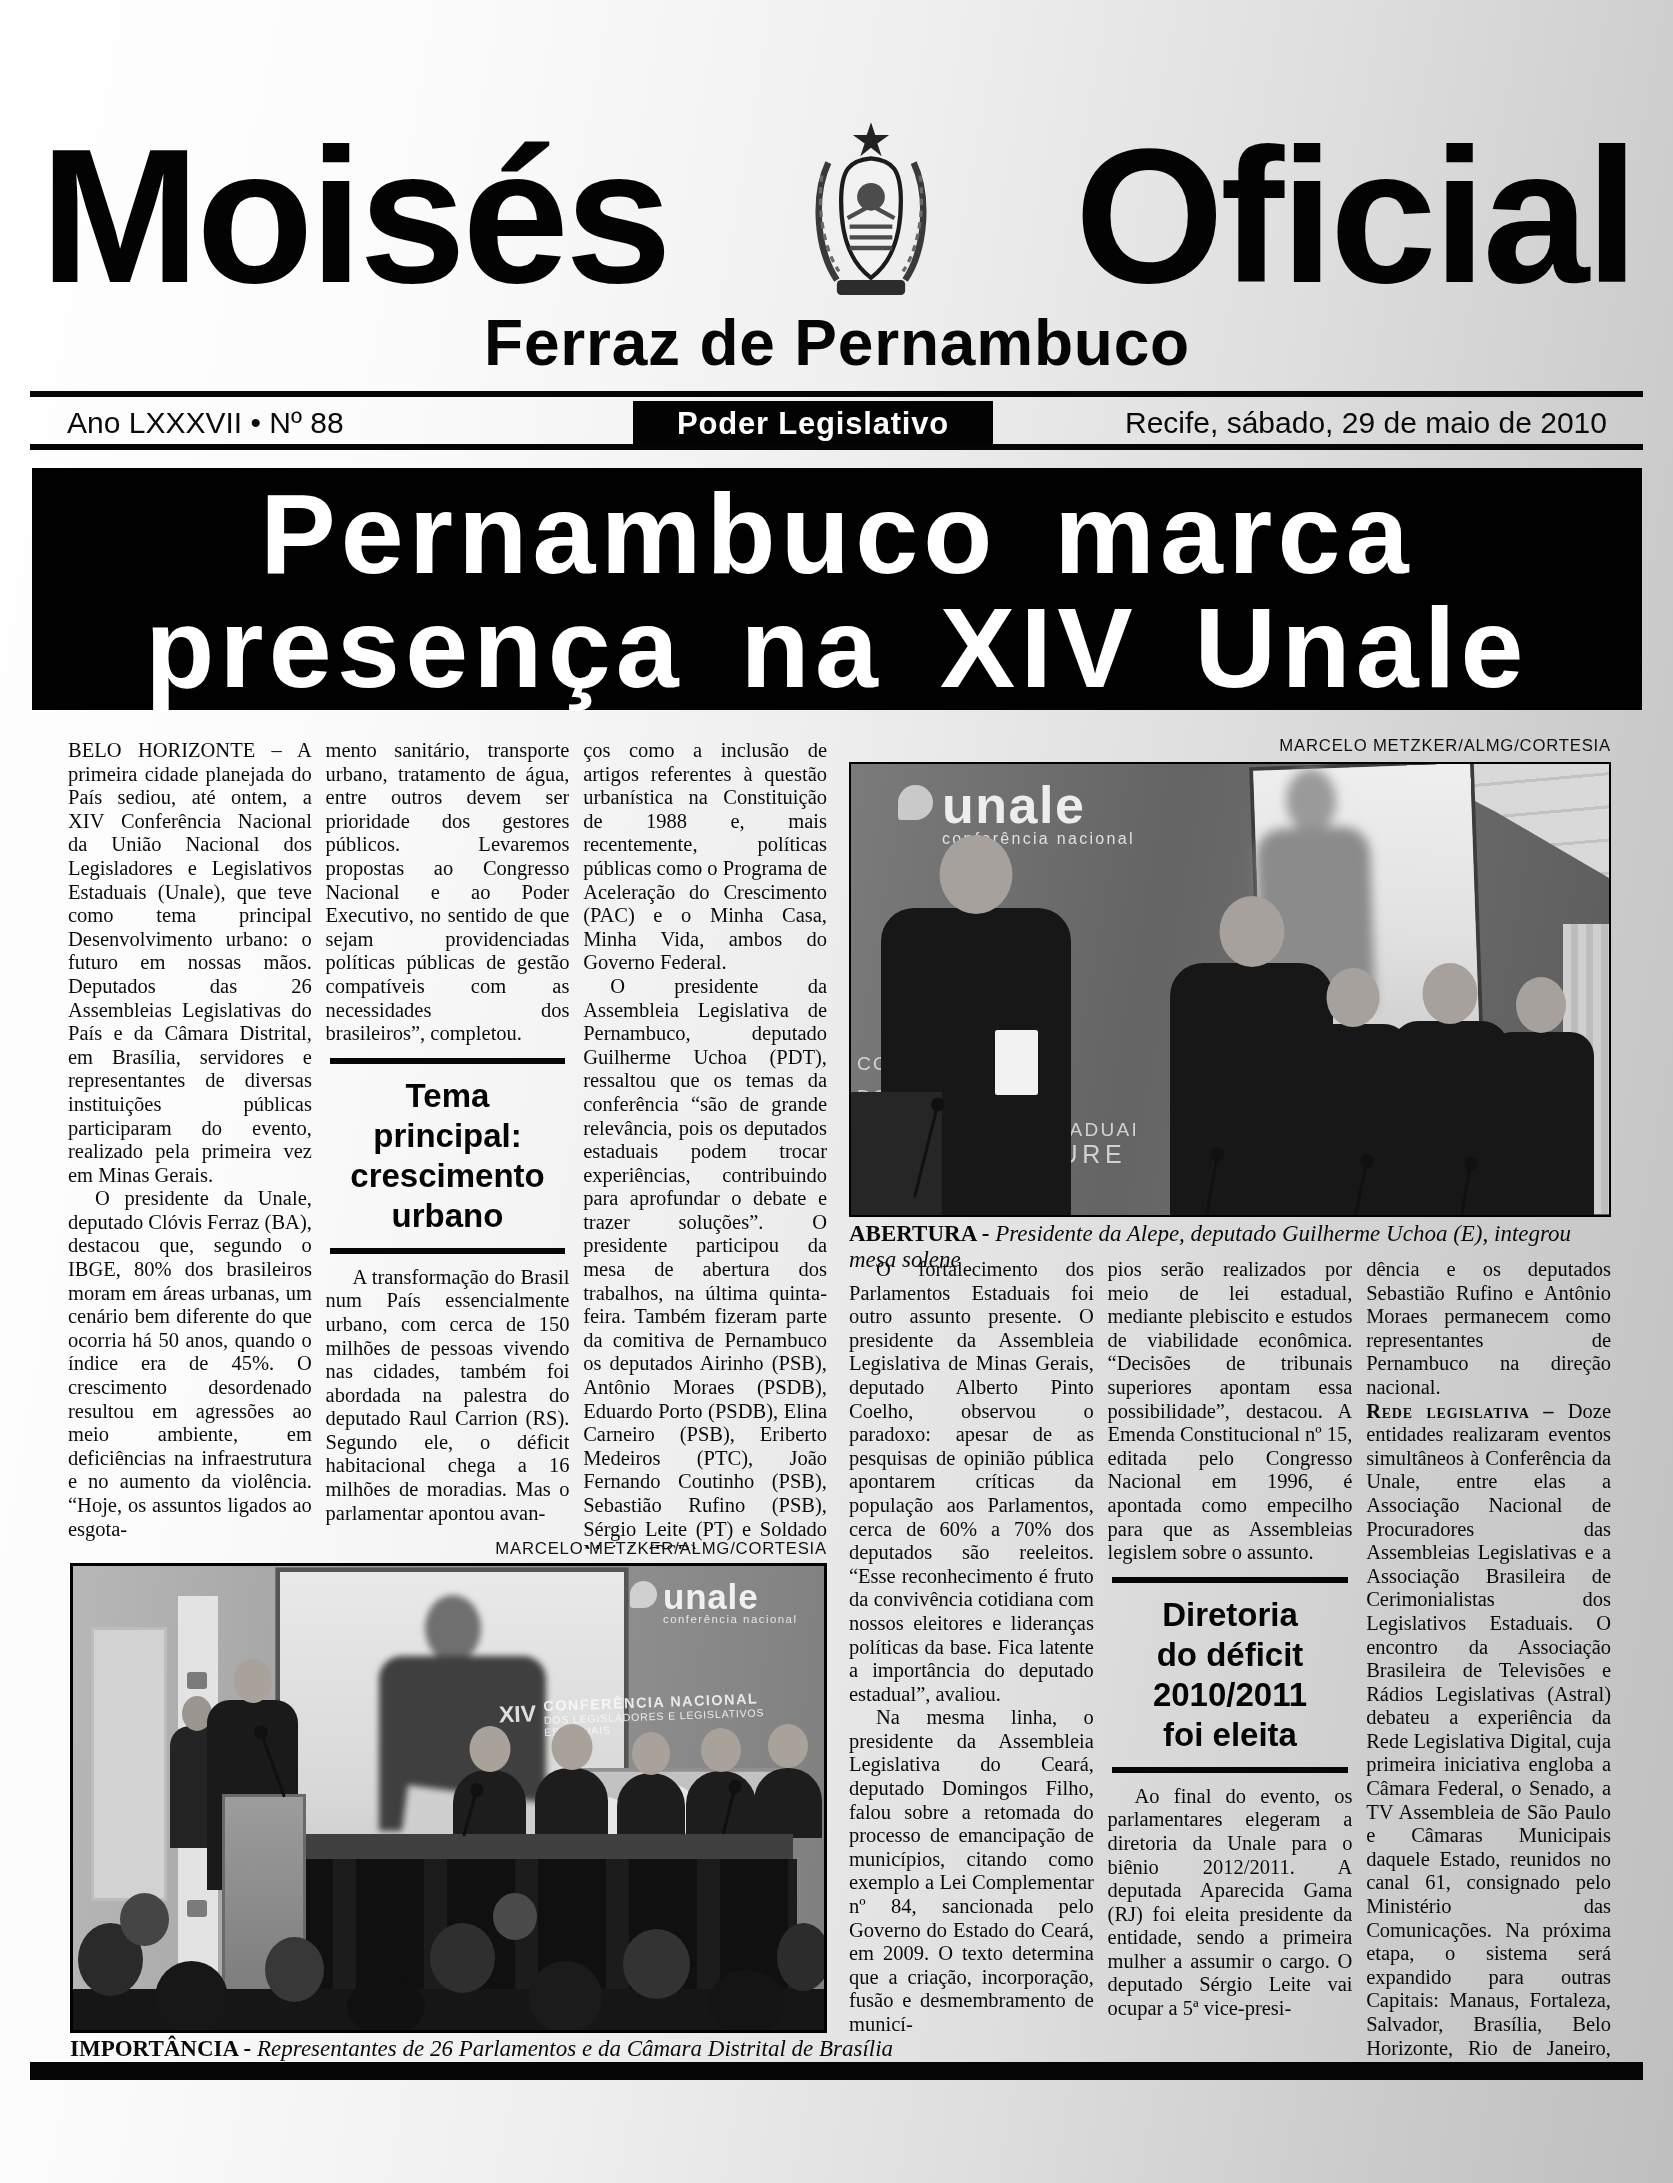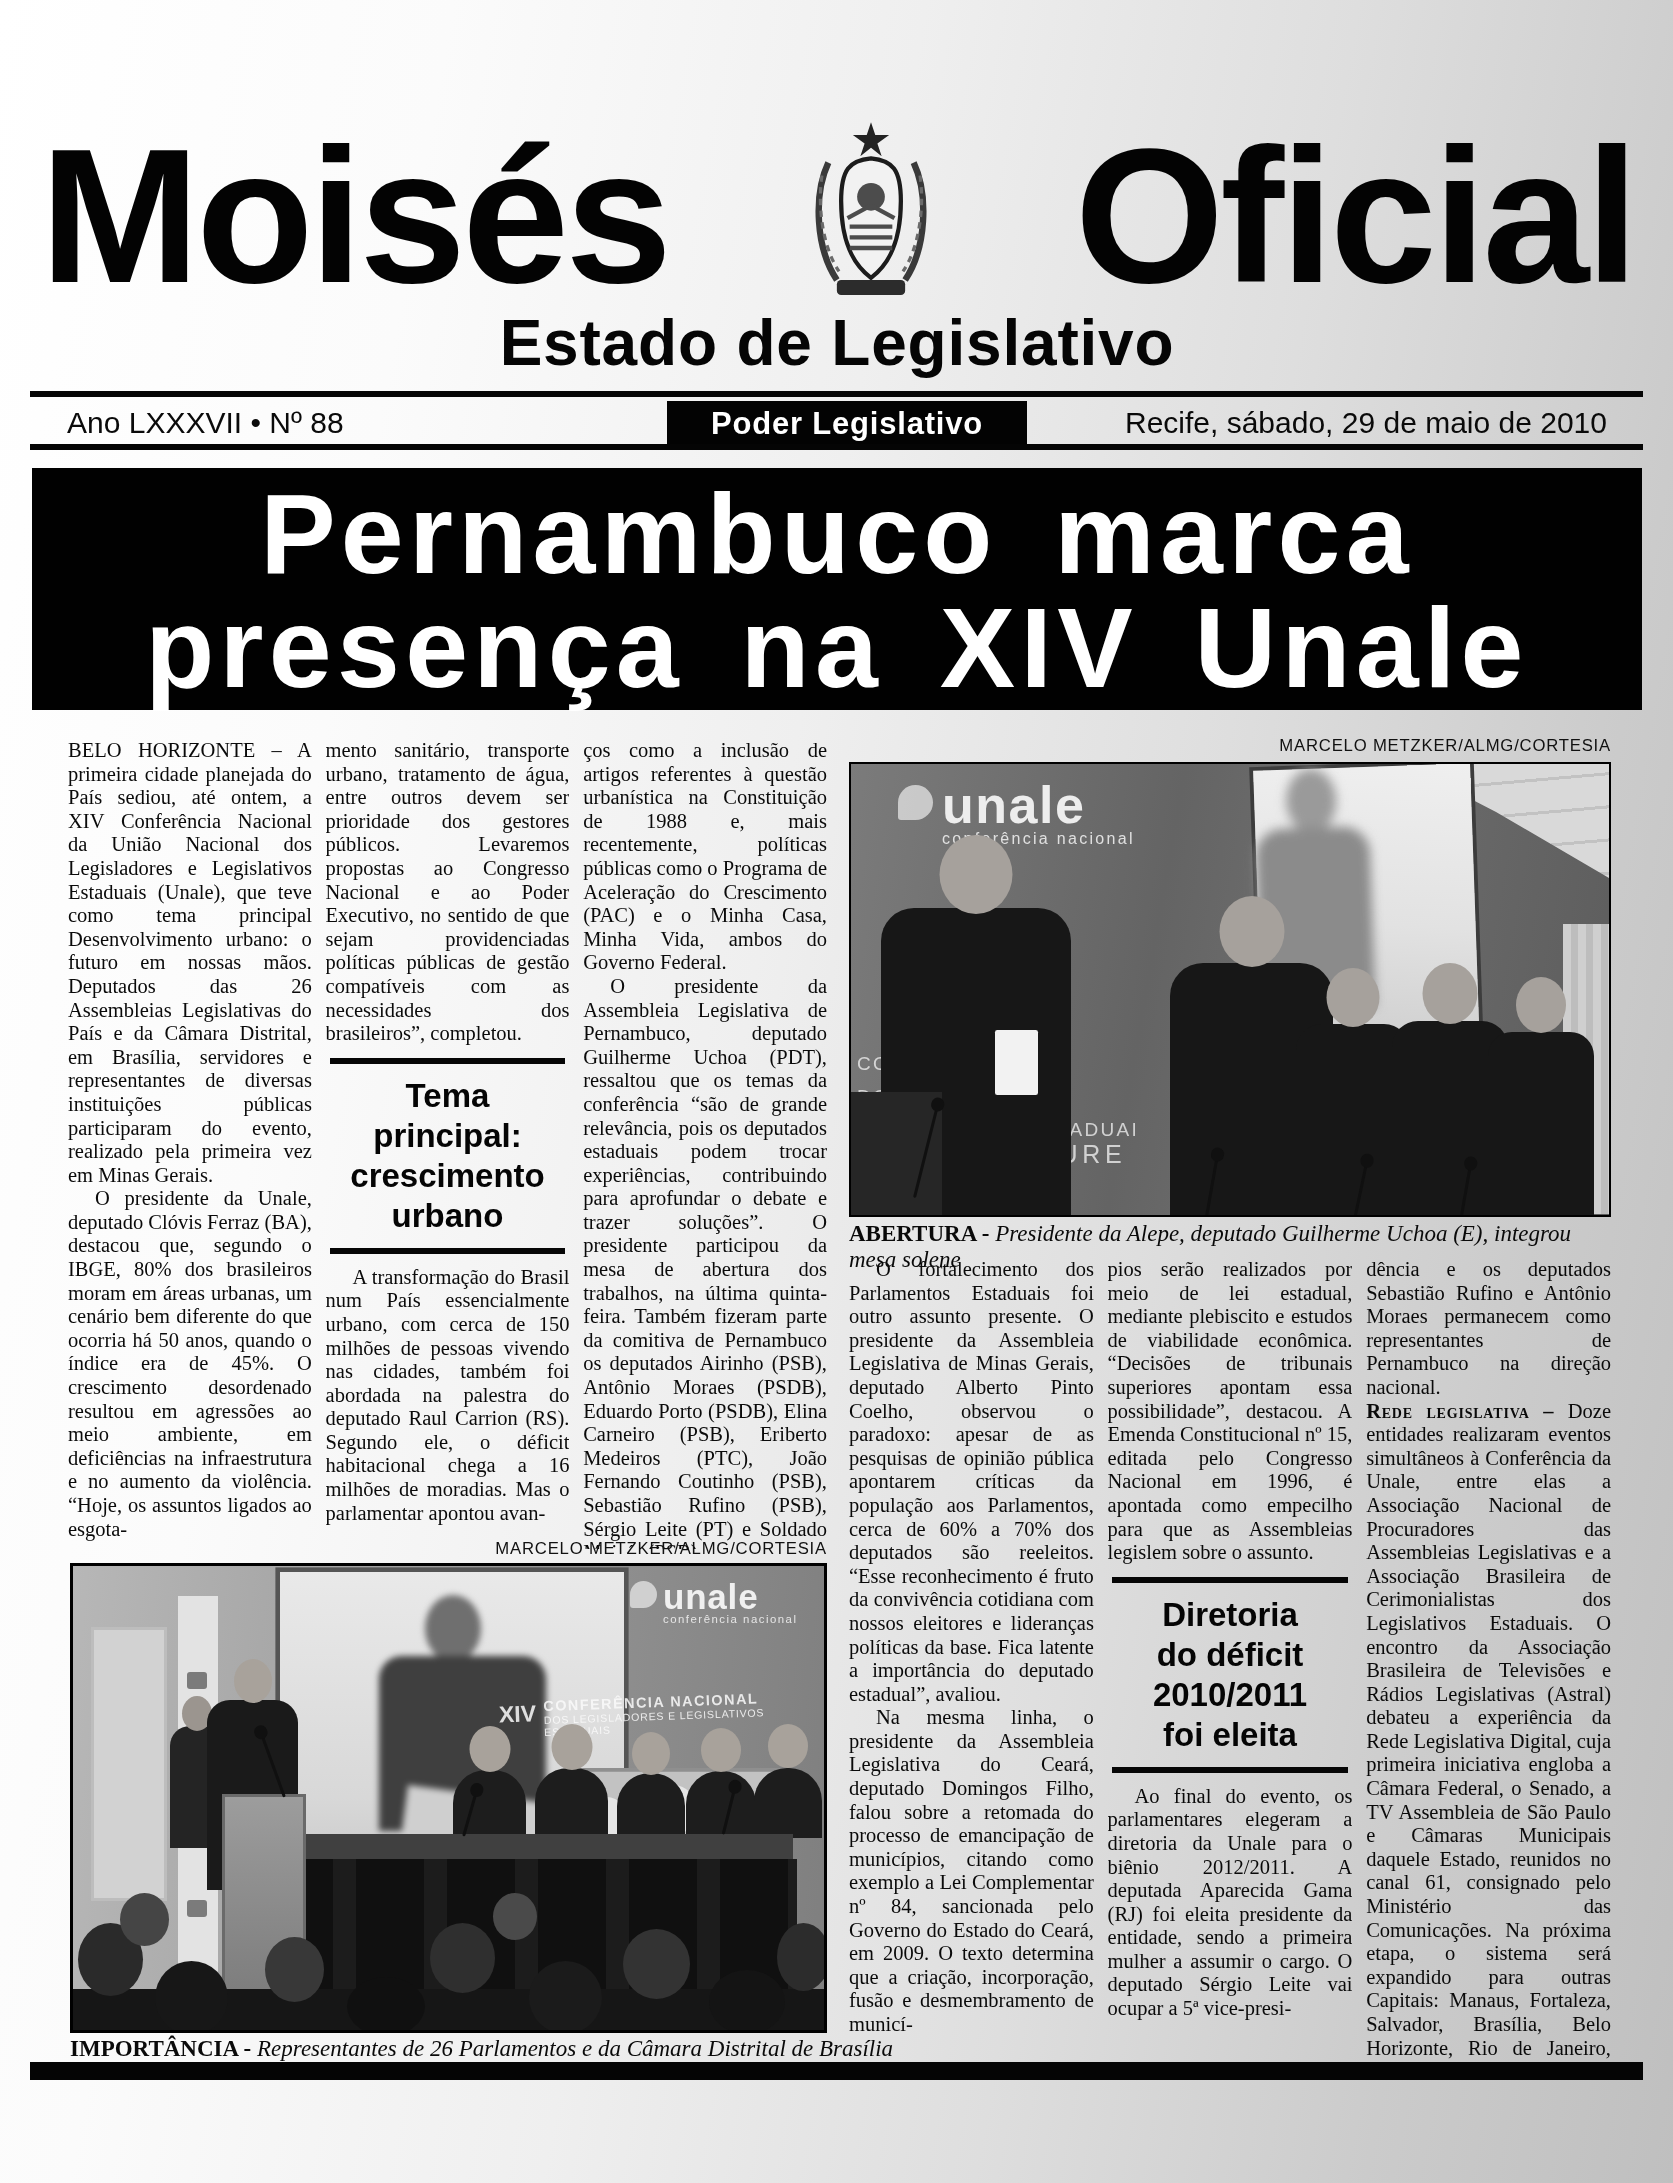--- a/index.html
+++ b/index.html
@@ -8,21 +8,21 @@
     font-family:"Liberation Serif",serif;color:#0a0a0a;}
   .abs{position:absolute;}
   
   .mast-row{left:40px;top:114px;width:1595px;height:204px;display:flex;justify-content:space-between;align-items:center;}
   .mast-word{font-family:"Liberation Sans",sans-serif;font-weight:bold;font-size:192px;line-height:190px;letter-spacing:-3.8px;color:#030303;}
   .mast-emblem{width:128px;height:196px;flex:0 0 auto;}
   .mast-sub{left:0;top:306px;width:1674px;text-align:center;font-family:"Liberation Sans",sans-serif;font-weight:bold;font-size:64px;letter-spacing:0.8px;color:#050505;}
   .rule{left:30px;width:1613px;height:6px;background:#050505;}
   
   .info-edition{left:67px;top:406px;font-family:"Liberation Sans",sans-serif;font-size:30px;color:#0a0a0a;}
-  .info-box{left:667px;top:401px;width:360px;height:46px;background:#030303;display:flex;align-items:center;justify-content:center;}
+  .info-box{left:633px;top:401px;width:360px;height:46px;background:#030303;display:flex;align-items:center;justify-content:center;}
   .info-box span{font-family:"Liberation Sans",sans-serif;font-weight:bold;font-size:31px;color:#ffffff;letter-spacing:0.8px;}
   .info-date{left:836px;top:406px;width:771px;text-align:right;font-family:"Liberation Sans",sans-serif;font-size:30px;color:#0a0a0a;}
   
   .banner{left:32px;top:468px;width:1610px;height:242px;background:#010101;text-align:center;}
   .banner div{color:#ffffff;font-family:"Liberation Sans",sans-serif;font-weight:bold;font-size:113px;line-height:114px;letter-spacing:5.3px;word-spacing:20px;}
   .banner .l1{margin-top:9px;}
   
   .cols{display:flex;gap:13.7px;}
   .cols-left{left:68px;top:739px;width:759px;height:810px;}
   .cols-right{left:849px;top:1258px;width:762px;height:804px;}
@@ -136,21 +136,21 @@
       <path d="M14,52 C10,80 14,118 30,142" fill="none" stroke="#6a6a6a" stroke-width="3" stroke-dasharray="6 5"></path>
       <path d="M106,52 C110,80 106,118 90,142" fill="none" stroke="#6a6a6a" stroke-width="3" stroke-dasharray="6 5"></path>
       <path d="M60,36 C80,38 88,46 88,76 C88,116 76,136 60,148 C44,136 32,116 32,76 C32,46 40,38 60,36 Z" fill="#f2f2f2" stroke="#1c1c1c" stroke-width="4"></path>
       <circle cx="60" cy="72" r="13" fill="#4c4c4c"></circle>
       <path d="M40,100 h40 M40,110 h40 M40,120 h40" stroke="#4c4c4c" stroke-width="4"></path>
       <path d="M38,92 L60,80 L82,92" fill="none" stroke="#4c4c4c" stroke-width="4"></path>
       <rect x="28" y="150" width="64" height="14" rx="4" fill="#2c2c2c"></rect>
     </svg>
     <span class="mast-word">Oficial</span>
   </div>
-  <div class="abs mast-sub">Estado de Legislativo</div>
+  <div class="abs mast-sub">Ferraz de Pernambuco</div>
 
   <div class="abs rule" style="top:391px;"></div>
   <div class="abs info-edition">Ano LXXXVII • Nº 88</div>
   <div class="abs info-box">
     <span>Poder Legislativo</span>
   </div>
   <div class="abs info-date">Recife, sábado, 29 de maio de 2010</div>
   <div class="abs rule" style="top:444px;"></div>
 
   <div class="abs banner">

